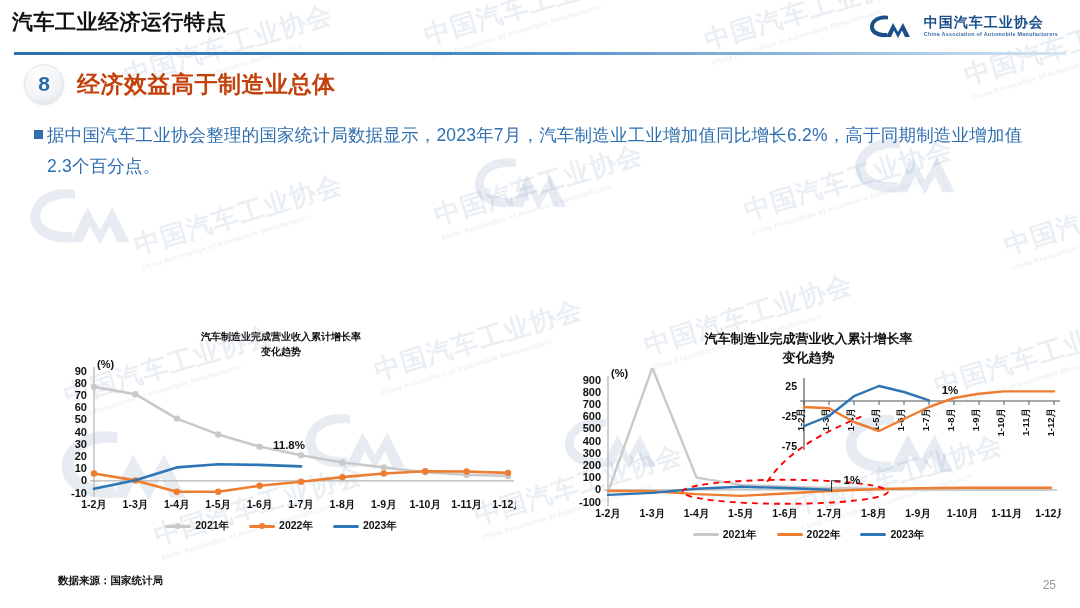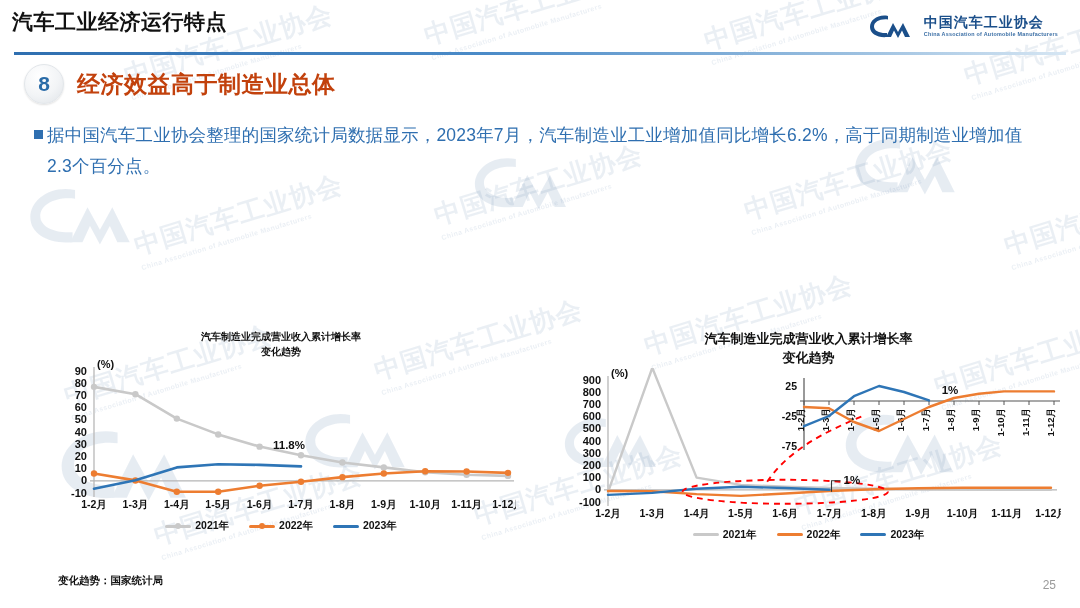--- a/index.html
+++ b/index.html
@@ -292,14 +292,14 @@
       <span class="legend-swatch" style="background:#ed7d31"></span>
       <span>2022年</span>
     </div>
     <div class="legend-item">
       <span class="legend-swatch" style="background:#2e75b6"></span>
       <span>2023年</span>
     </div>
   </div>
 </div>
 
-<div id="source-note">变化趋势：国家统计局</div>
+<div id="source-note">数据来源：国家统计局</div>
 <div id="page-number">25</div>
 
 </body></html>

